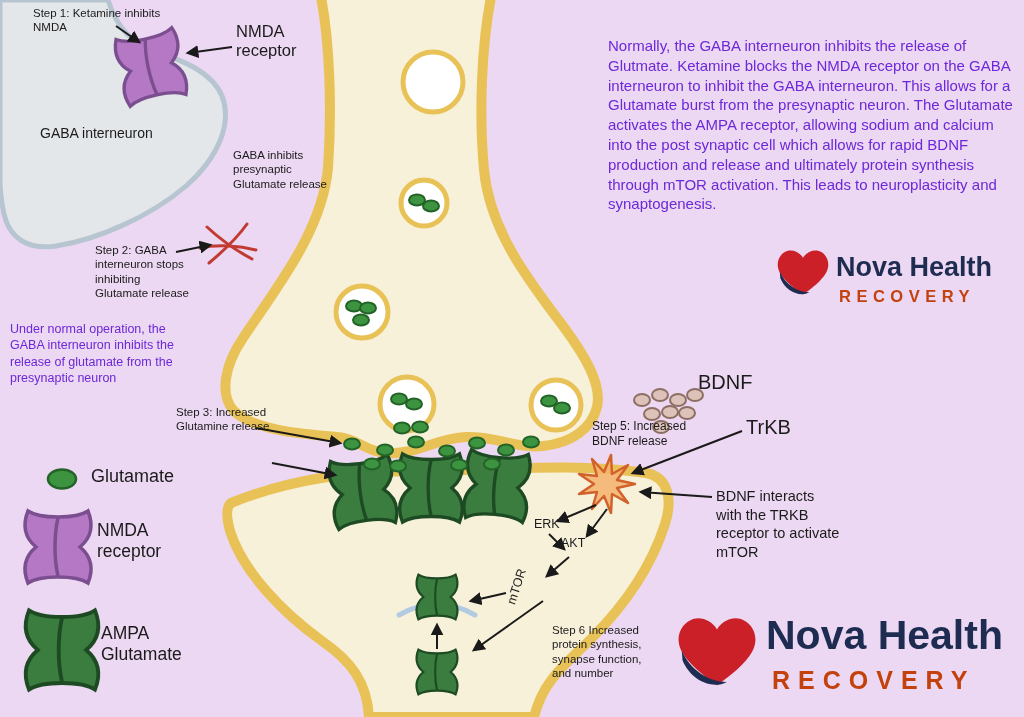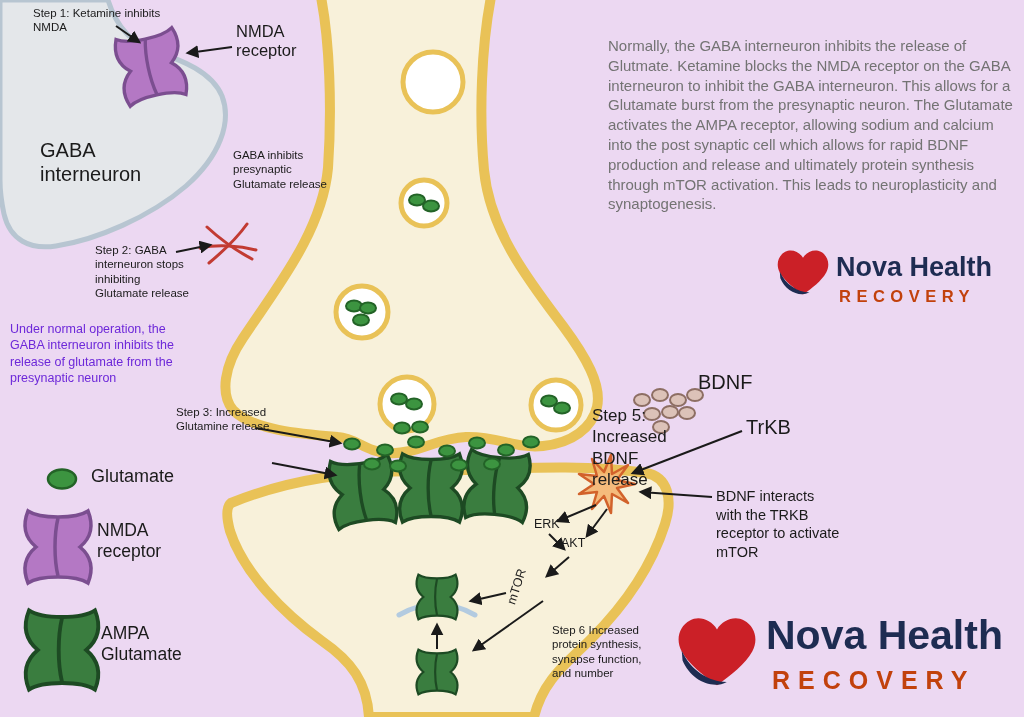--- a/index.html
+++ b/index.html
@@ -6,35 +6,35 @@
   .canvas {
     position:relative; width:1024px; height:717px; overflow:hidden;
     background:#ecd8f2;
     font-family:"Liberation Sans", sans-serif;
     color:#1b1b1b;
   }
   .art { position:absolute; left:0; top:0; }
   .lbl { position:absolute; }
   #step1 { left:33px; top:6px; width:132px; font-size:11.5px; line-height:1.25; }
   #nmda-label { left:236px; top:22px; width:84px; font-size:16.5px; line-height:1.15; }
-  #gaba-interneuron { left:40px; top:125px; width:122px; font-size:20px; line-height:1.2;margin-top:13px; }
+  #gaba-interneuron { left:40px; top:125px; width:122px; font-size:14px; line-height:1.2; }
   #gaba-inhibits { left:205px; top:148px; width:112px; font-size:11.5px; line-height:1.25;margin-left:28px; }
   #step2 { left:95px; top:243px; width:98px; font-size:11.5px; line-height:1.25; }
   #normal-operation { left:10px; top:321px; width:180px; font-size:12.5px; line-height:1.3; color:#6d28d9; }
   #step3 { left:176px; top:405px; width:110px; font-size:11.5px; line-height:1.25; }
   #step4 { left:205px; top:440px; width:104px; font-size:11.5px; line-height:1.25; }
-  #step5 { left:592px; top:405px; width:100px; font-size:17px; line-height:1.25; }
+  #step5 { left:592px; top:419px; width:100px; font-size:12px; line-height:1.25; }
   #bdnf-label { left:698px; top:371px; font-size:20px; }
   #trkb-label { left:746px; top:416px; font-size:20px; }
   #bdnf-interacts { left:716px; top:487px; width:124px; font-size:14.5px; line-height:1.28; }
   #erk-label { left:534px; top:517px; font-size:12.5px; }
   #akt-label { left:561px; top:536px; font-size:12.5px; }
   #mtor-label { left:511px; top:597px; font-size:12.5px; transform:rotate(-72deg); transform-origin:0 50%; }
   #step6 { left:552px; top:623px; width:110px; font-size:11.5px; line-height:1.25; }
-  #description { left:608px; top:36px; width:408px; font-size:15px; line-height:1.32; color:#737373; }
+  #description { left:608px; top:36px; width:408px; font-size:15px; line-height:1.32; color:#6d28d9; }
   #legend-glutamate-label { left:91px; top:466px; font-size:18px; }
   #legend-nmda-label { left:97px; top:520px; width:100px; font-size:17.5px; line-height:1.2; }
   #legend-ampa-label { left:101px; top:623px; width:112px; font-size:17.5px; line-height:1.2; }
   .logo { position:absolute; }
   .logo .heart { position:absolute; }
   .logo .name { position:absolute; font-weight:bold; color:#1e2c52; white-space:nowrap; }
   .logo .sub  { position:absolute; color:#c2410c; white-space:nowrap; font-weight:600; }
   #logo-small { left:776px; top:246px; width:244px; height:72px; }
   #logo-small .heart { left:0; top:2px; width:54px; height:52px; }
   #logo-small .name { left:60px; top:6px; font-size:27px; }

